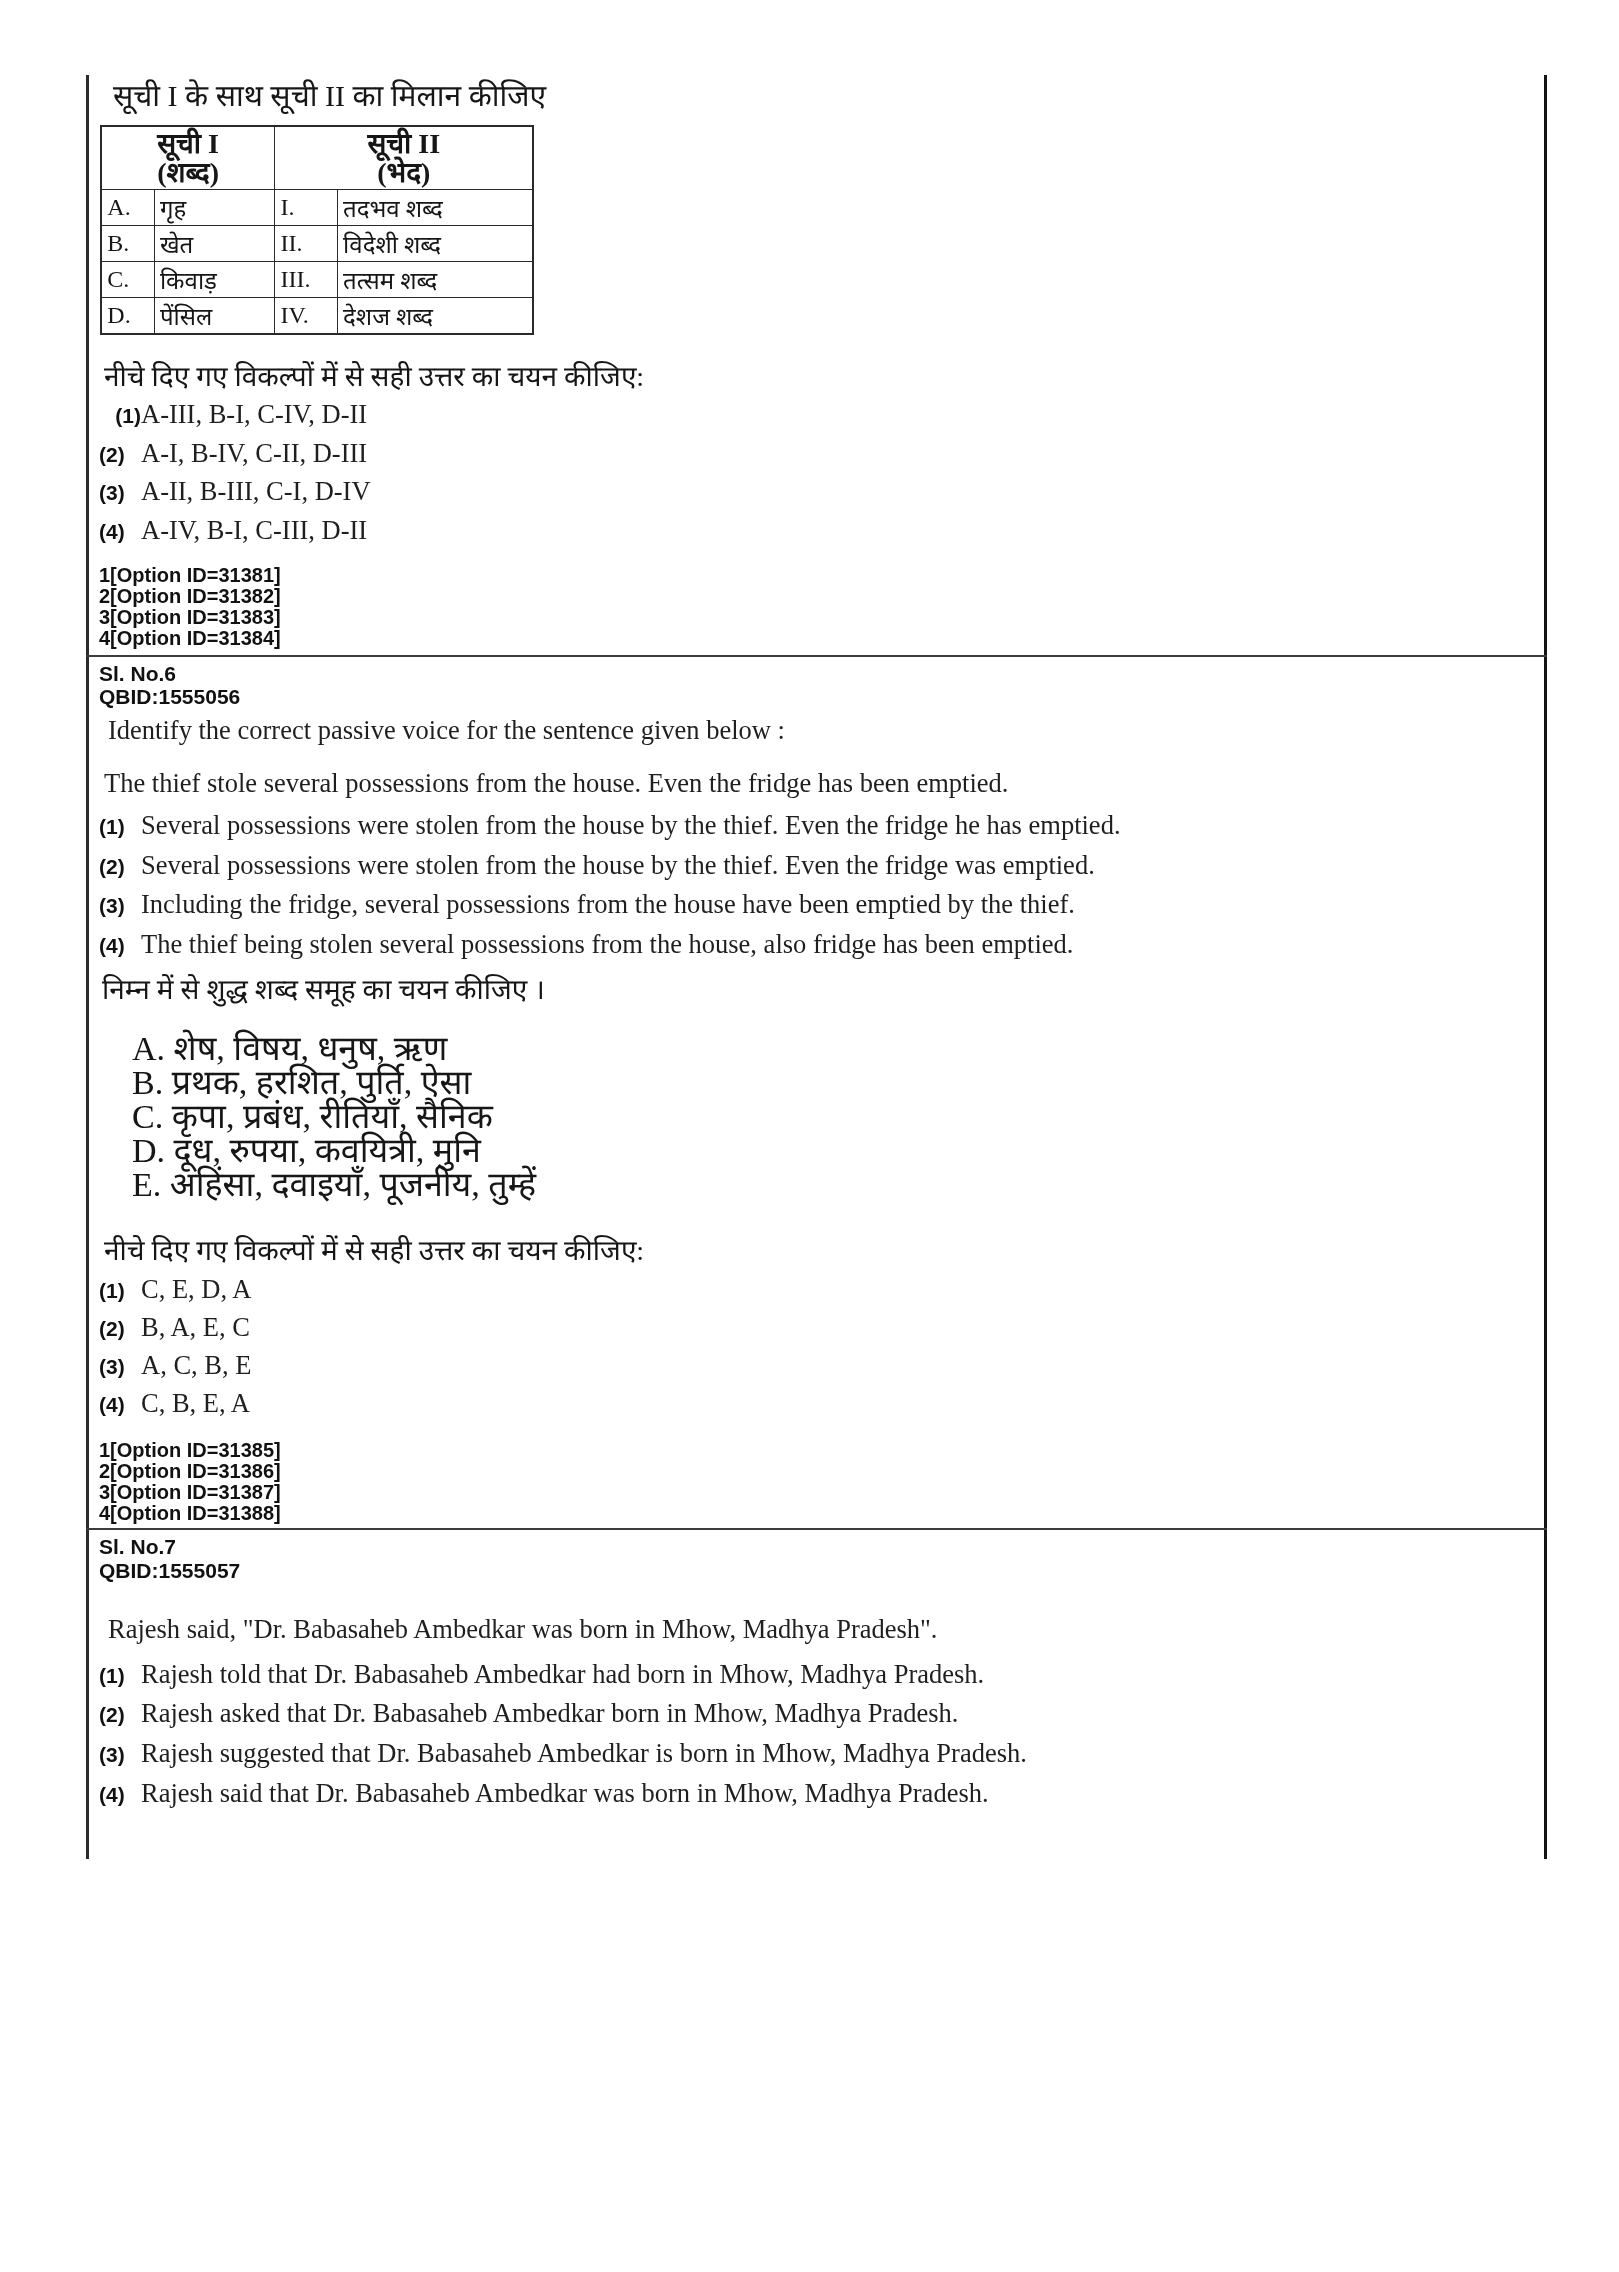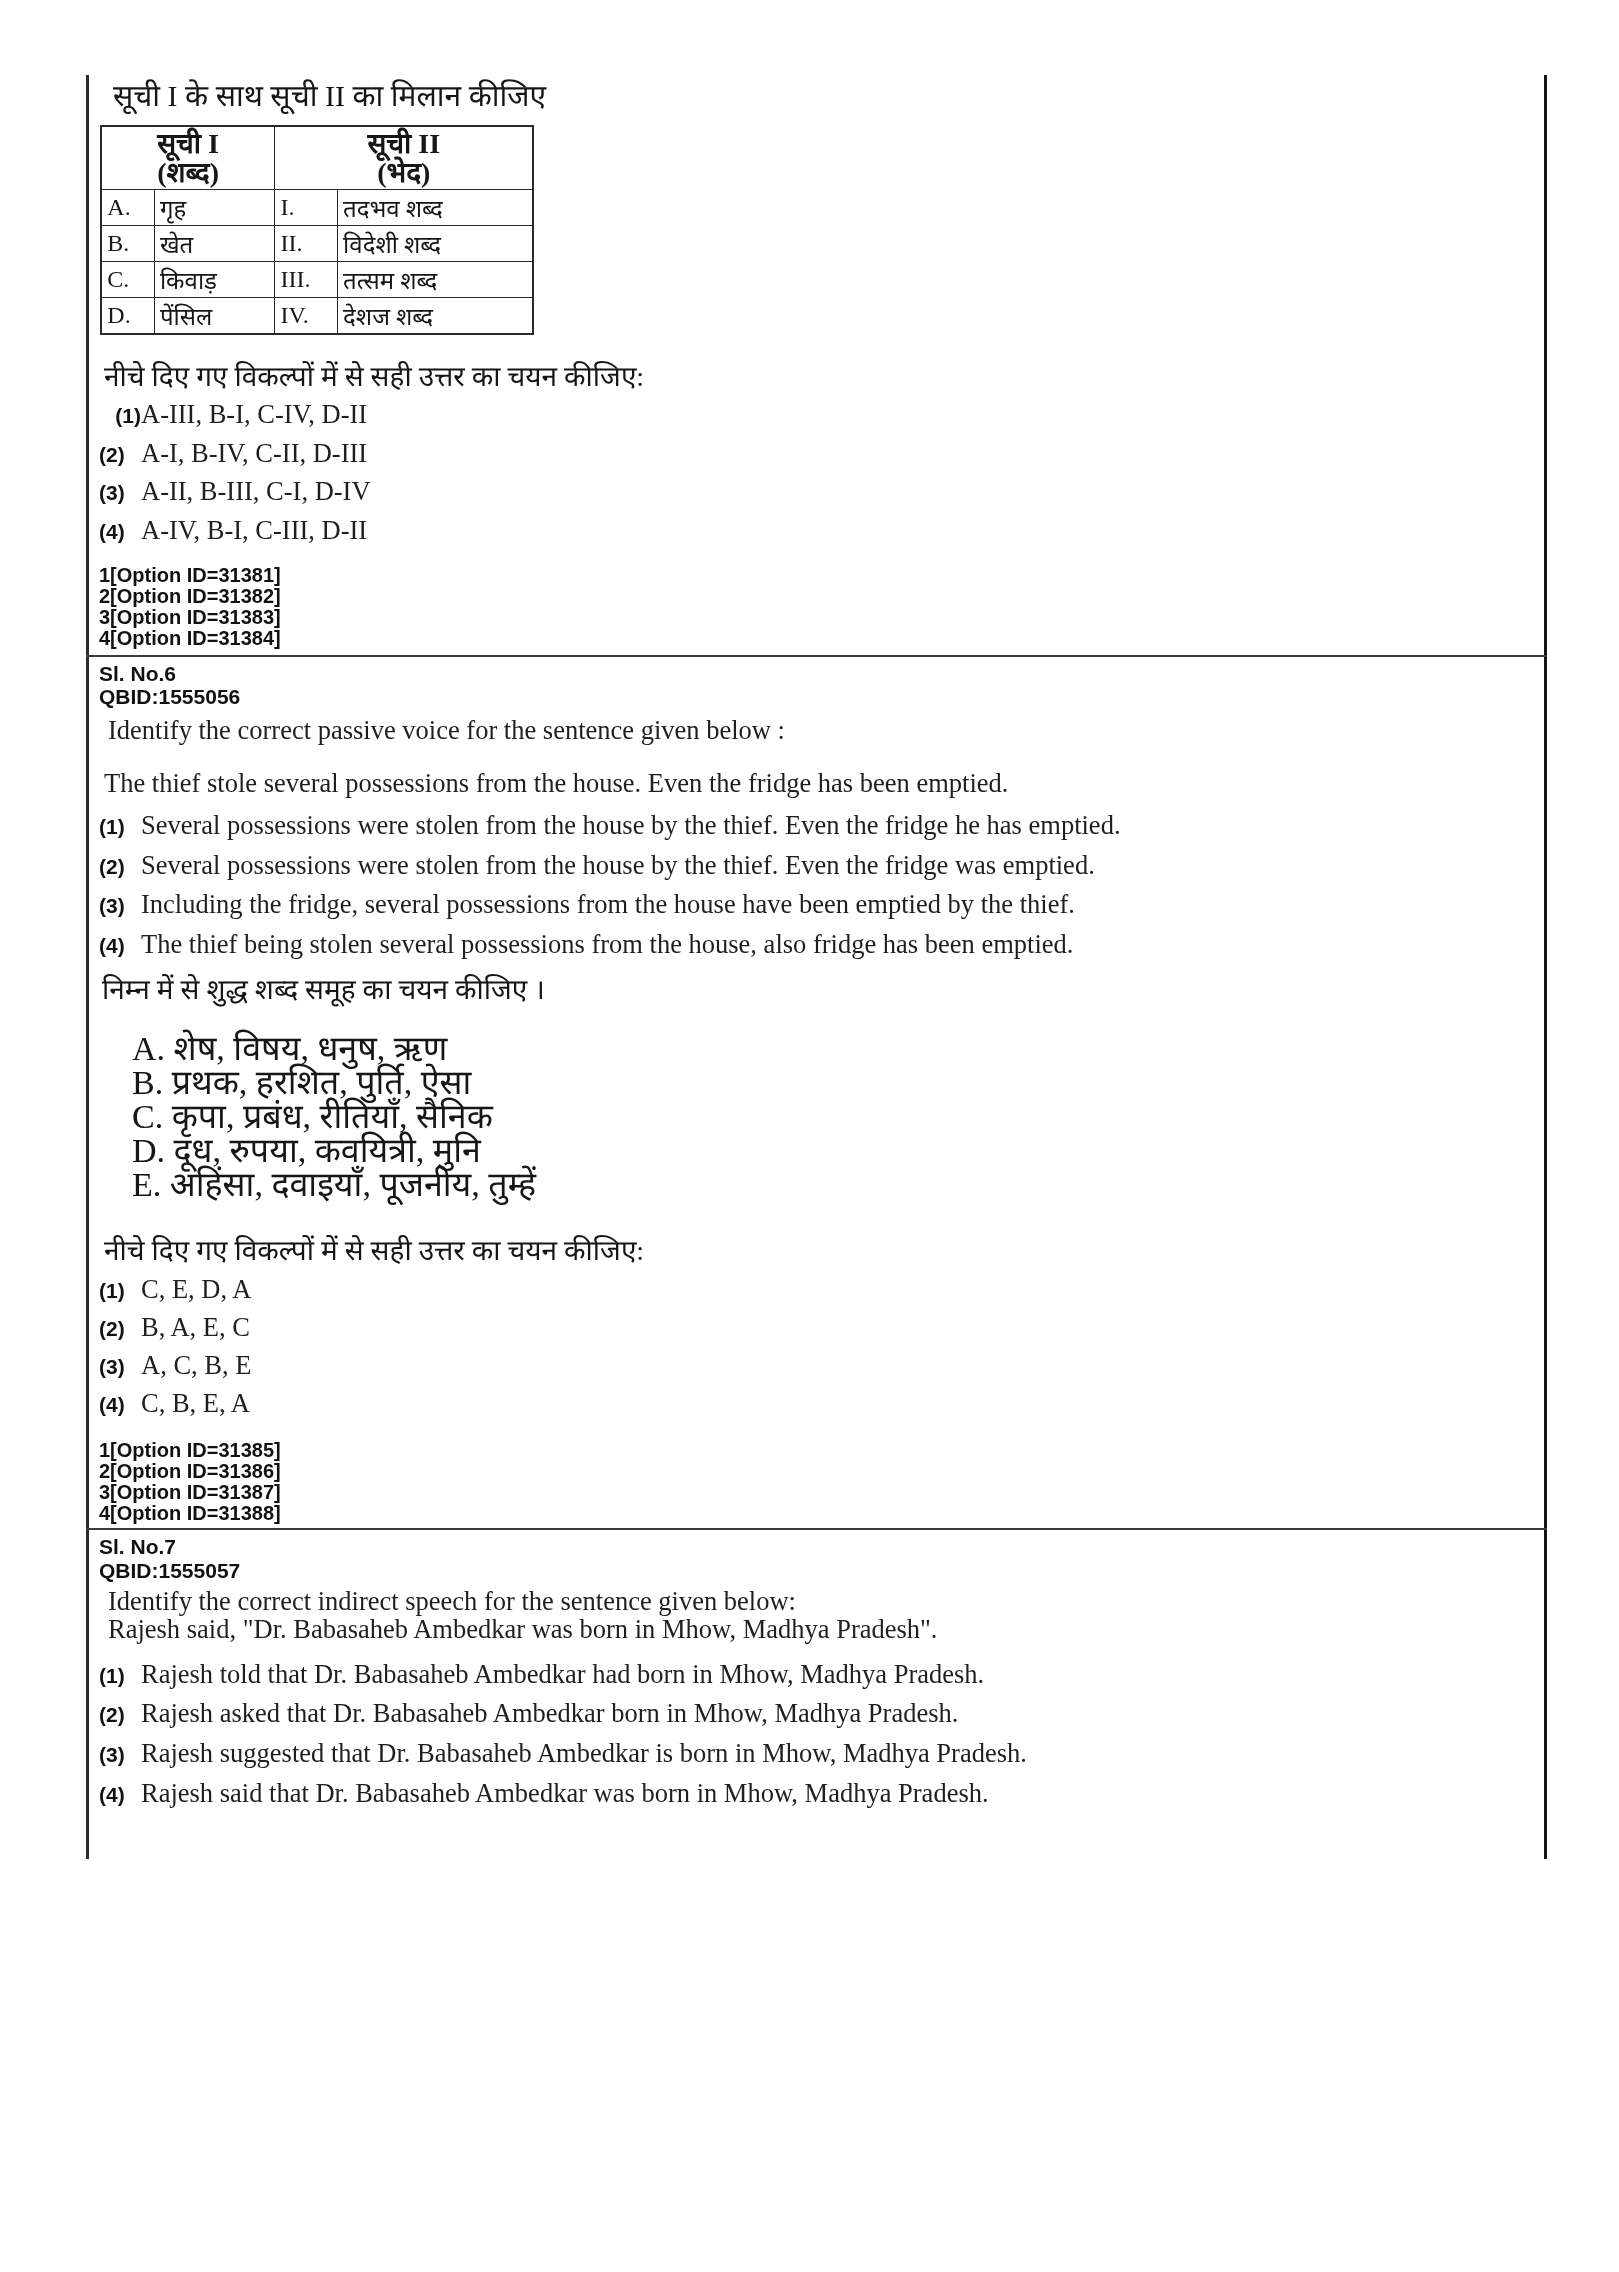--- a/index.html
+++ b/index.html
@@ -156,21 +156,20 @@
   <div class="abs bsans optid" style="left:99px;top:1440px;">
     <div>1[Option ID=31385]</div>
     <div>2[Option ID=31386]</div>
     <div>3[Option ID=31387]</div>
     <div>4[Option ID=31388]</div>
   </div>
 
   <div class="abs bsans slhead" style="left:99px;top:1535px;">Sl. No.7</div>
   <div class="abs bsans slhead" style="left:99px;top:1559px;">QBID:1555057</div>
 
-  <div class="abs serif qintro" style="left:108px;top:1586px;">Identify the correct indirect speech for the sentence given below:</div>
   <div class="abs serif qintro" style="left:108px;top:1614px;">Rajesh said, "Dr. Babasaheb Ambedkar was born in Mhow, Madhya Pradesh".</div>
 
   <div class="opt" style="left:99px;top:1659px;">
     <span class="num">(1)</span><span class="txt">Rajesh told that Dr. Babasaheb Ambedkar had born in Mhow, Madhya Pradesh.</span>
   </div>
   <div class="opt" style="left:99px;top:1698px;">
     <span class="num">(2)</span><span class="txt">Rajesh asked that Dr. Babasaheb Ambedkar born in Mhow, Madhya Pradesh.</span>
   </div>
   <div class="opt" style="left:99px;top:1738px;">
     <span class="num">(3)</span><span class="txt">Rajesh suggested that Dr. Babasaheb Ambedkar is born in Mhow, Madhya Pradesh.</span>

